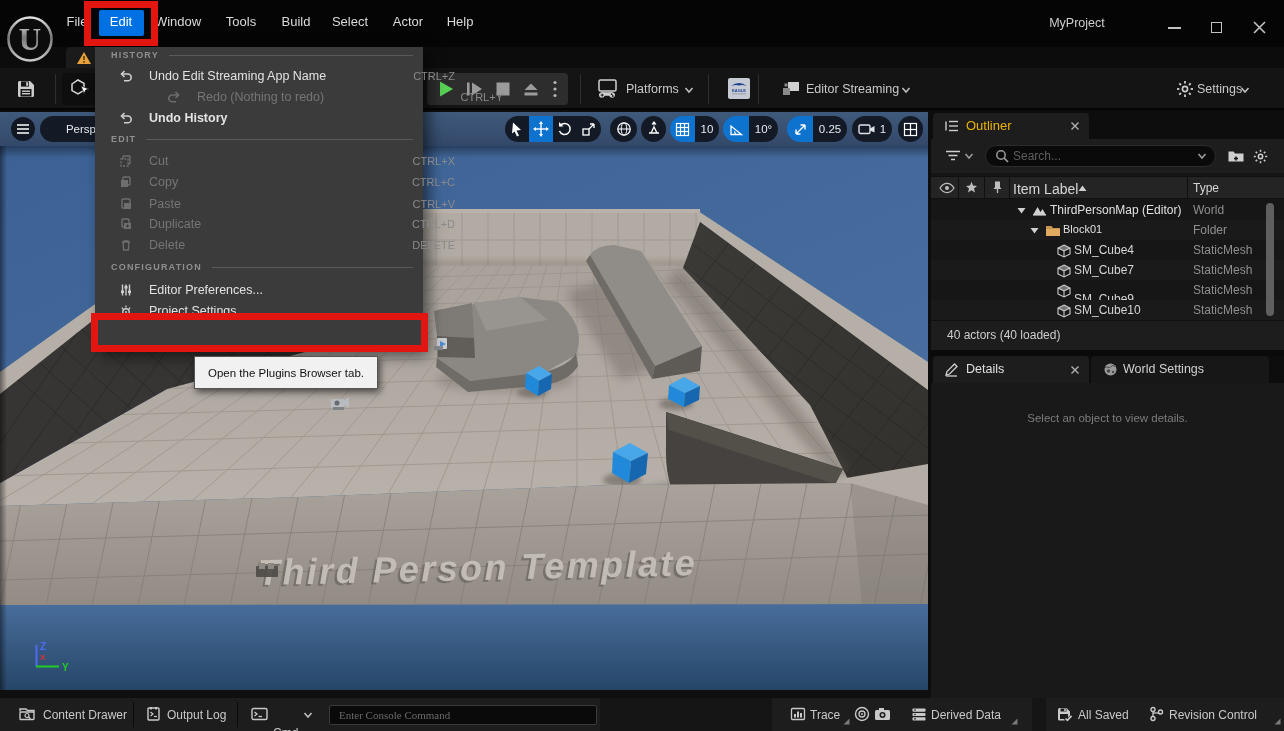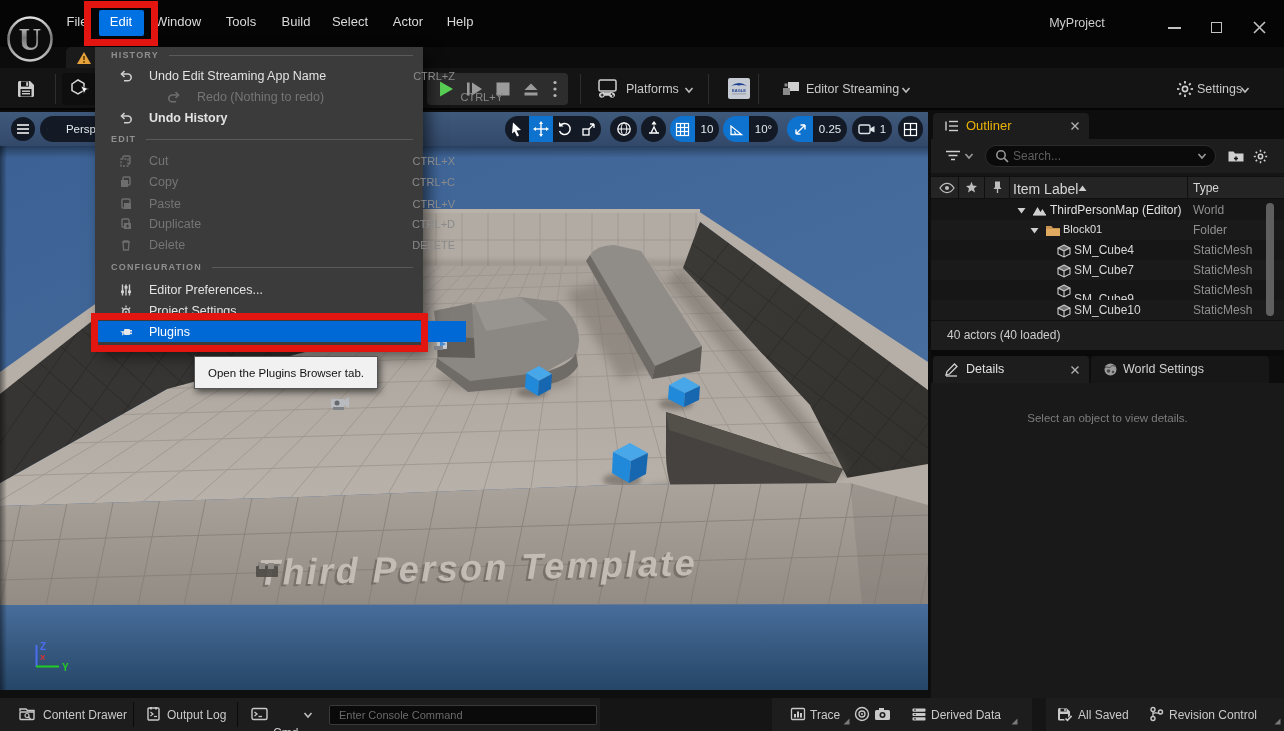--- a/index.html
+++ b/index.html
@@ -761,21 +761,21 @@
         <line x1="7.5" y1="9.5" x2="11" y2="9.5" stroke="#c9c9c9" stroke-width="1.3"></line>
       </svg>
     </div>
     <div class="abs" style="left:273px;top:28px">Cmd</div>
     <div class="abs" style="left:303px;top:13px">
       <svg width="10" height="8" viewBox="0 0 10 8" style="">
         <path d="M1.5 2 5 6 8.5 2" fill="none" stroke="#bdbdbd" stroke-width="1.6"></path>
       </svg>
     </div>
     <div class="abs" style="left:329px;top:7px;width:268px;height:20px;background:#0a0a0a;border:1px solid #3a3a3a;border-radius:2px"></div>
-    <div class="abs" style="left:339px;top:11px;font-family:Liberation Sans, sans-serif;font-size:11px;color:#6a6a6a">Enter Console Command</div>
+    <div class="abs" style="left:339px;top:11px;font-family:Liberation Serif, serif;font-size:11px;color:#6a6a6a">Enter Console Command</div>
     <div class="abs" style="left:790px;top:9px">
       <svg width="16" height="14" viewBox="0 0 16 14" style="">
         <rect x="1.5" y="1.5" width="13" height="11" rx="1" fill="none" stroke="#c9c9c9" stroke-width="1.3"></rect>
         <rect x="4" y="7" width="2" height="3.5" fill="#c9c9c9"></rect>
         <rect x="7" y="4.5" width="2" height="6" fill="#c9c9c9"></rect>
         <rect x="10" y="6" width="2" height="4.5" fill="#c9c9c9"></rect>
       </svg>
     </div>
     <div class="abs" style="left:810px;top:10px">Trace</div>
     <div class="abs" style="left:843px;top:20px">
@@ -956,26 +956,15 @@
     <div class="mrow" style="top:253px;">
       <span class="mico">
         <svg width="14" height="14" viewBox="0 0 14 14" style="">
           <circle cx="7" cy="8" r="3.2" fill="none" stroke="#cfcfcf" stroke-width="1.4"></circle>
           <circle cx="7" cy="8" r="1" fill="#cfcfcf"></circle>
           <path d="M7 3.6v-2M4.2 5 2.8 3.6M9.8 5l1.4-1.4" stroke="#cfcfcf" stroke-width="1.3"></path>
         </svg>
       </span>
       <span class="mtxt" style="">Project Settings</span>
     </div>
-    <div class="mrow" style="top:274px;background:#0069d6;">
-      <span class="mico">
-        <svg width="14" height="14" viewBox="0 0 14 14" style="">
-          <rect x="5" y="4" width="6" height="6" rx="1" fill="#e8e8e8"></rect>
-          <rect x="11" y="5" width="2" height="1.6" fill="#e8e8e8"></rect>
-          <rect x="11" y="7.6" width="2" height="1.6" fill="#e8e8e8"></rect>
-          <path d="M5 7H3.2A1.8 1.8 0 0 1 3.2 10" fill="none" stroke="#e8e8e8" stroke-width="1.3"></path>
-        </svg>
-      </span>
-      <span class="mtxt" style="color:#fff;">Plugins</span>
-    </div>
   </div>
 <div class="redbox" style="left:84px;top:1px;width:74px;height:45px"></div>
 <div class="redbox" style="left:91px;top:313px;width:337px;height:39px"></div>
 <div id="tooltip" class="abs">Open the Plugins Browser tab.</div>
 </body></html>

